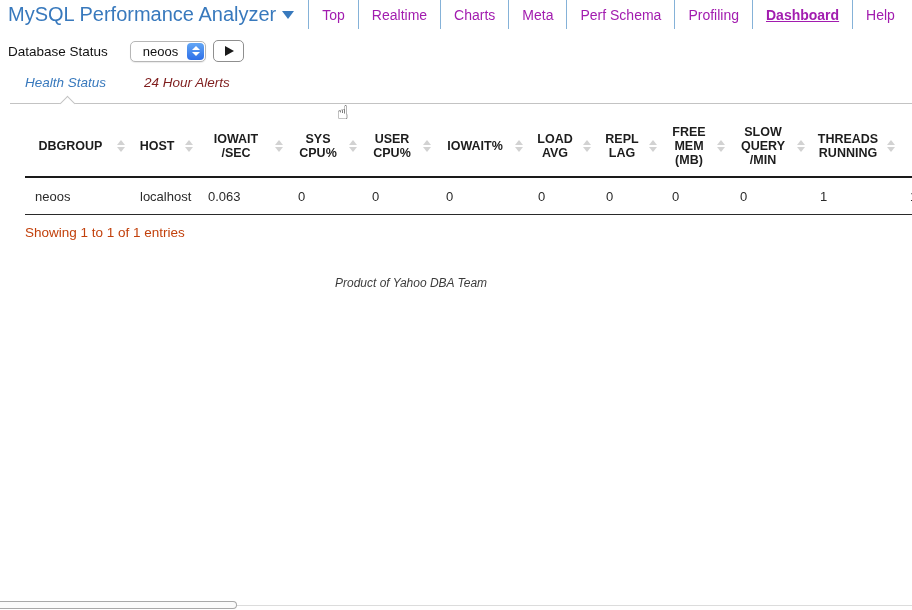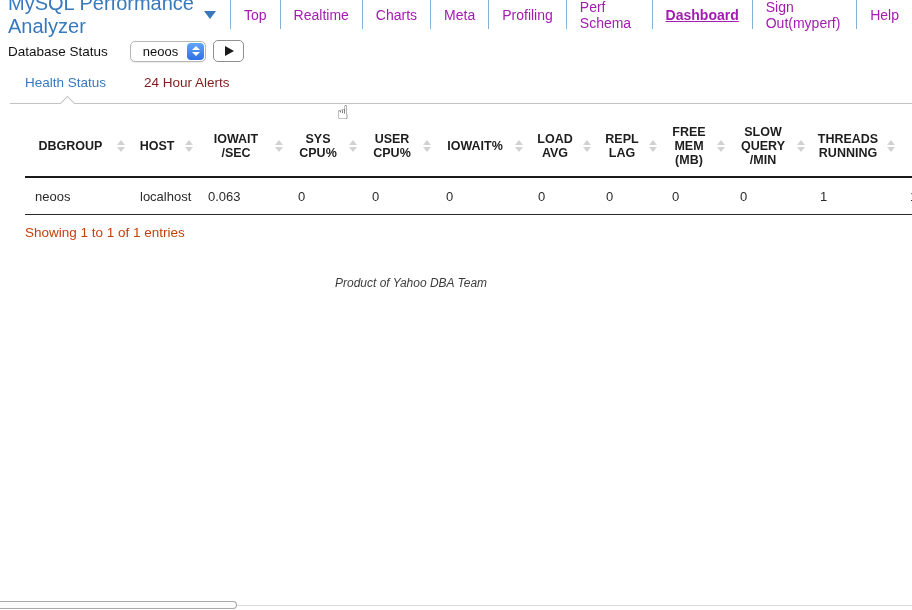--- a/index.html
+++ b/index.html
@@ -33,21 +33,21 @@
     border-left:4px solid transparent; border-right:4px solid transparent; }
   .stepper .up { border-bottom:4px solid #fff; margin-bottom:2px; }
   .stepper .dn { border-top:4px solid #fff; }
   .play-btn { margin-left:7px; width:31px; height:22px; background:#fff;
     border:1px solid #8f8f8f; border-radius:5px; cursor:pointer;
     display:flex; align-items:center; justify-content:center; }
   .play-tri { width:0; height:0; border-top:5px solid transparent;
     border-bottom:5px solid transparent; border-left:9px solid #1a1a1a; margin-left:2px; }
 
   
-  .tabs { position:relative; margin:12px 0 0 10px; }
+  .tabs { position:relative; margin:12px 0 0 10px;font-style:italic; }
   .tab-row { display:flex; padding:0 0 13px 15px; }
   .tab { font-size:13.5px; text-decoration:none; margin-right:38px; cursor:pointer; }
   .tab.active { color:#3879bd; }
   .tab.inactive { color:#7f1d1d; }
   .tab-line { position:relative; border-top:1px solid #c3c3c3; height:0; }
   .tab-notch { position:absolute; left:52px; top:-6px; width:11px; height:11px;
     background:#fff; border-top:1px solid #c3c3c3; border-left:1px solid #c3c3c3;
     transform:rotate(45deg); }
 
   
@@ -88,24 +88,23 @@
 
 <div class="navbar">
   <a class="brand">
     <span>MySQL Performance Analyzer</span>
     <span class="caret"></span>
   </a>
   <a class="nav-item">Top</a>
   <a class="nav-item">Realtime</a>
   <a class="nav-item">Charts</a>
   <a class="nav-item">Meta</a>
+  <a class="nav-item">Perf Schema</a>
   <a class="nav-item">Profiling</a>
-  <a class="nav-item">Perf Schema</a>
   <a class="nav-item current">Dashboard</a>
-  <a class="nav-item">Sign Out(myperf)</a>
   <a class="nav-item">Help</a>
 </div>
 
 <div class="controls">
   <span class="ctl-label">Database Status</span>
   <span class="db-select">
     <span class="val">neoos</span>
     <span class="stepper">
         <i class="up"></i>
         <i class="dn"></i>

